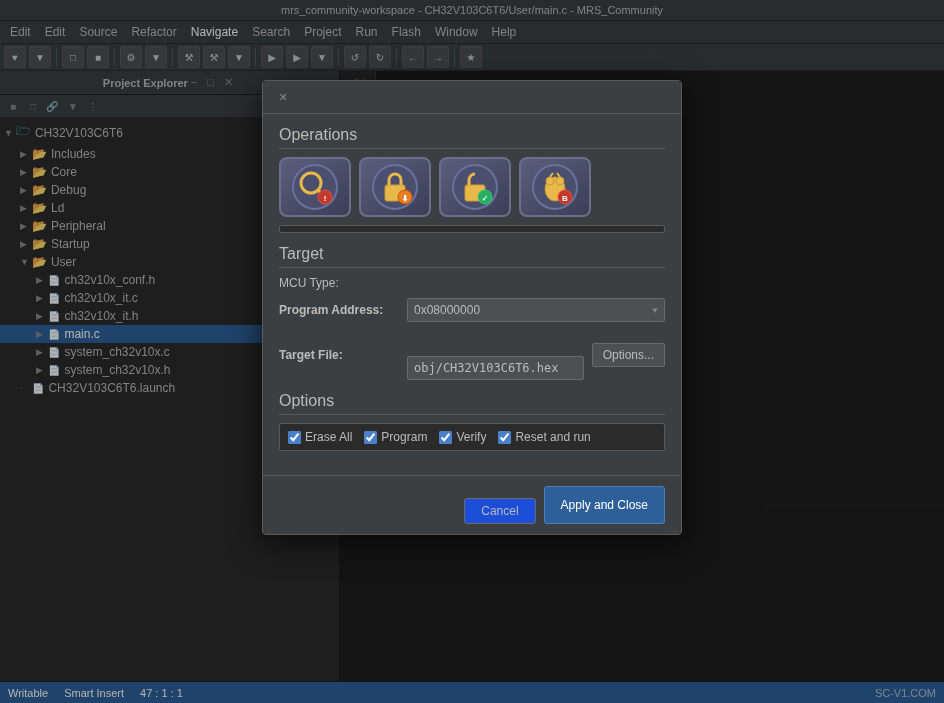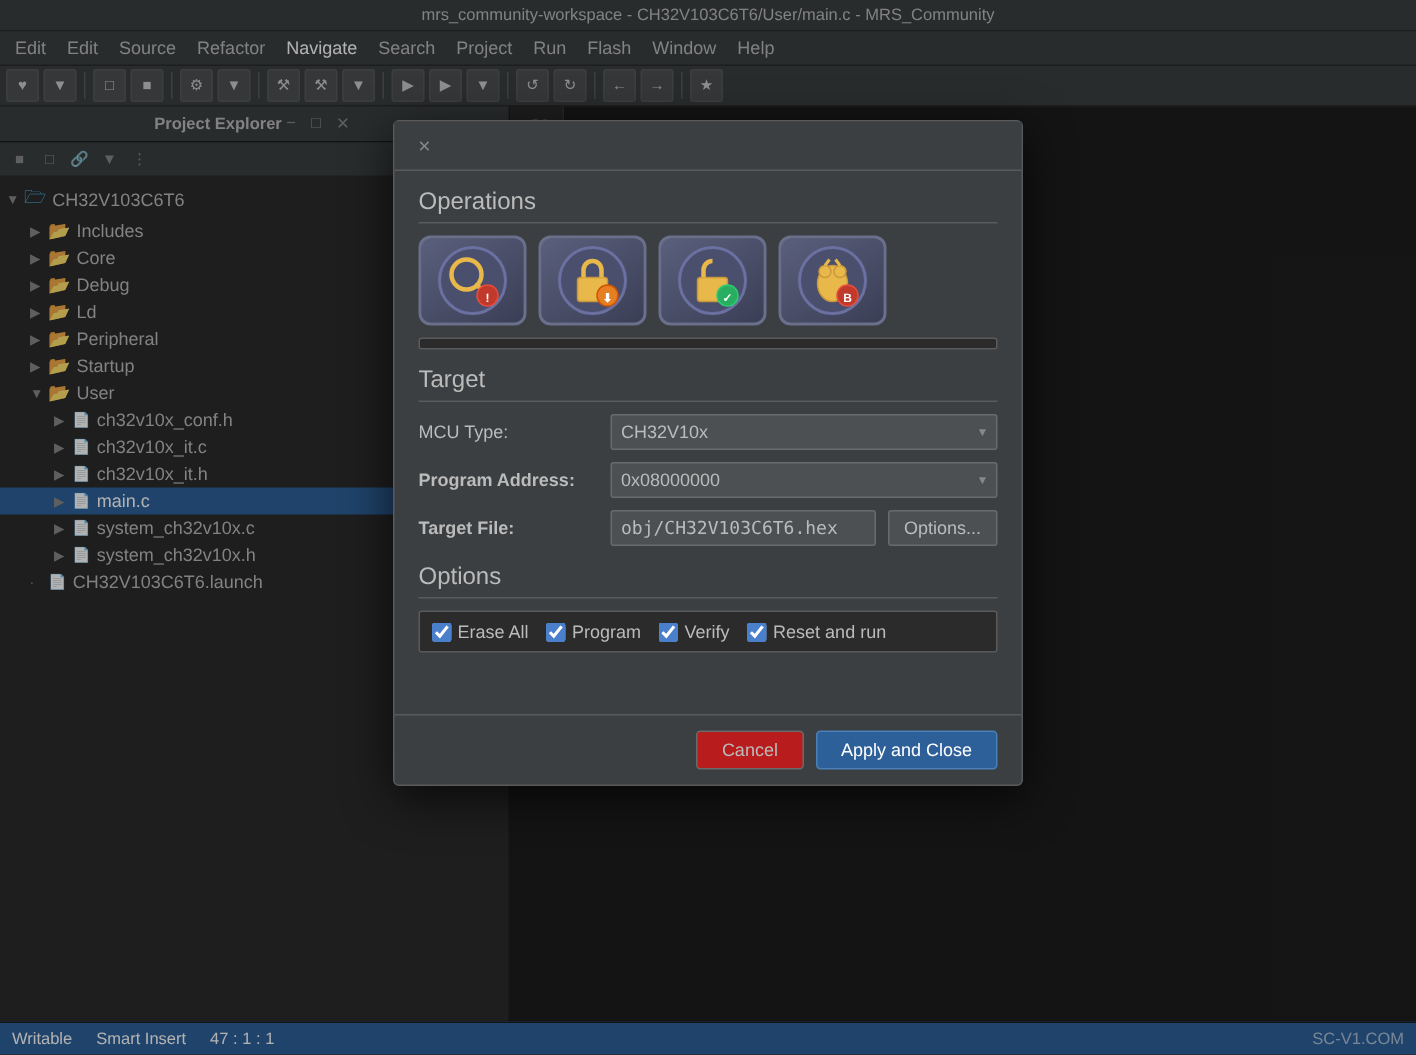--- a/index.html
+++ b/index.html
@@ -309,34 +309,35 @@
     .form-input {
       flex: 1;
       background: #4c5052;
       border: 1px solid #6a6a6a;
       border-radius: 2px;
       color: #bbb;
       font-size: 12px;
       padding: 3px 6px;
       height: 24px;
       font-family: monospace;
+      margin-top: 26px;
     }
     .browse-btn {
       background: #4c5052;
       border: 1px solid #6a6a6a;
       border-radius: 2px;
       color: #bbb;
       font-size: 12px;
       padding: 3px 10px;
       cursor: pointer;
       height: 24px;
     }
 
     
-    .options-section { margin-bottom: 29px; }
+    .options-section { margin-bottom: 12px; }
     .options-row {
       display: flex;
       align-items: center;
       gap: 12px;
       padding: 6px 8px;
       background: #2b2b2b;
       border: 1px solid #5a5a5a;
       border-radius: 2px;
     }
     .checkbox-item {
@@ -357,27 +358,28 @@
 
     
     .dialog-footer {
       display: flex;
       justify-content: flex-end;
       gap: 8px;
       padding: 10px 16px;
       border-top: 1px solid #5a5a5a;
     }
     .btn-cancel {
-      background: #b91c1c;
+      background: #1d4ed8;
       border: 1px solid #6a6a6a;
       border-radius: 3px;
       color: #bbb;
       font-size: 12px;
       padding: 5px 16px;
       cursor: pointer;
+      margin-top: 12px;
     }
     .btn-apply {
       background: #2d6099;
       border: 1px solid #4a80b9;
       border-radius: 3px;
       color: #fff;
       font-size: 12px;
       padding: 5px 16px;
       cursor: pointer;
     }
@@ -651,25 +653,20 @@
         </div>
       </div>
 
       <div class="target-section">
         <div class="section-label">Target</div>
 
         <div class="form-row">
           <div class="form-label">
             <span>MCU Type:</span>
           </div>
-          <div class="form-select-wrapper">
-            <select>
-              <option>CH32V10x</option>
-            </select>
-          </div>
         </div>
 
         <div class="form-row">
           <div class="form-label">
             <strong>Program Address:</strong>
           </div>
           <div class="form-select-wrapper">
             <select>
               <option>0x08000000</option>
             </select>

